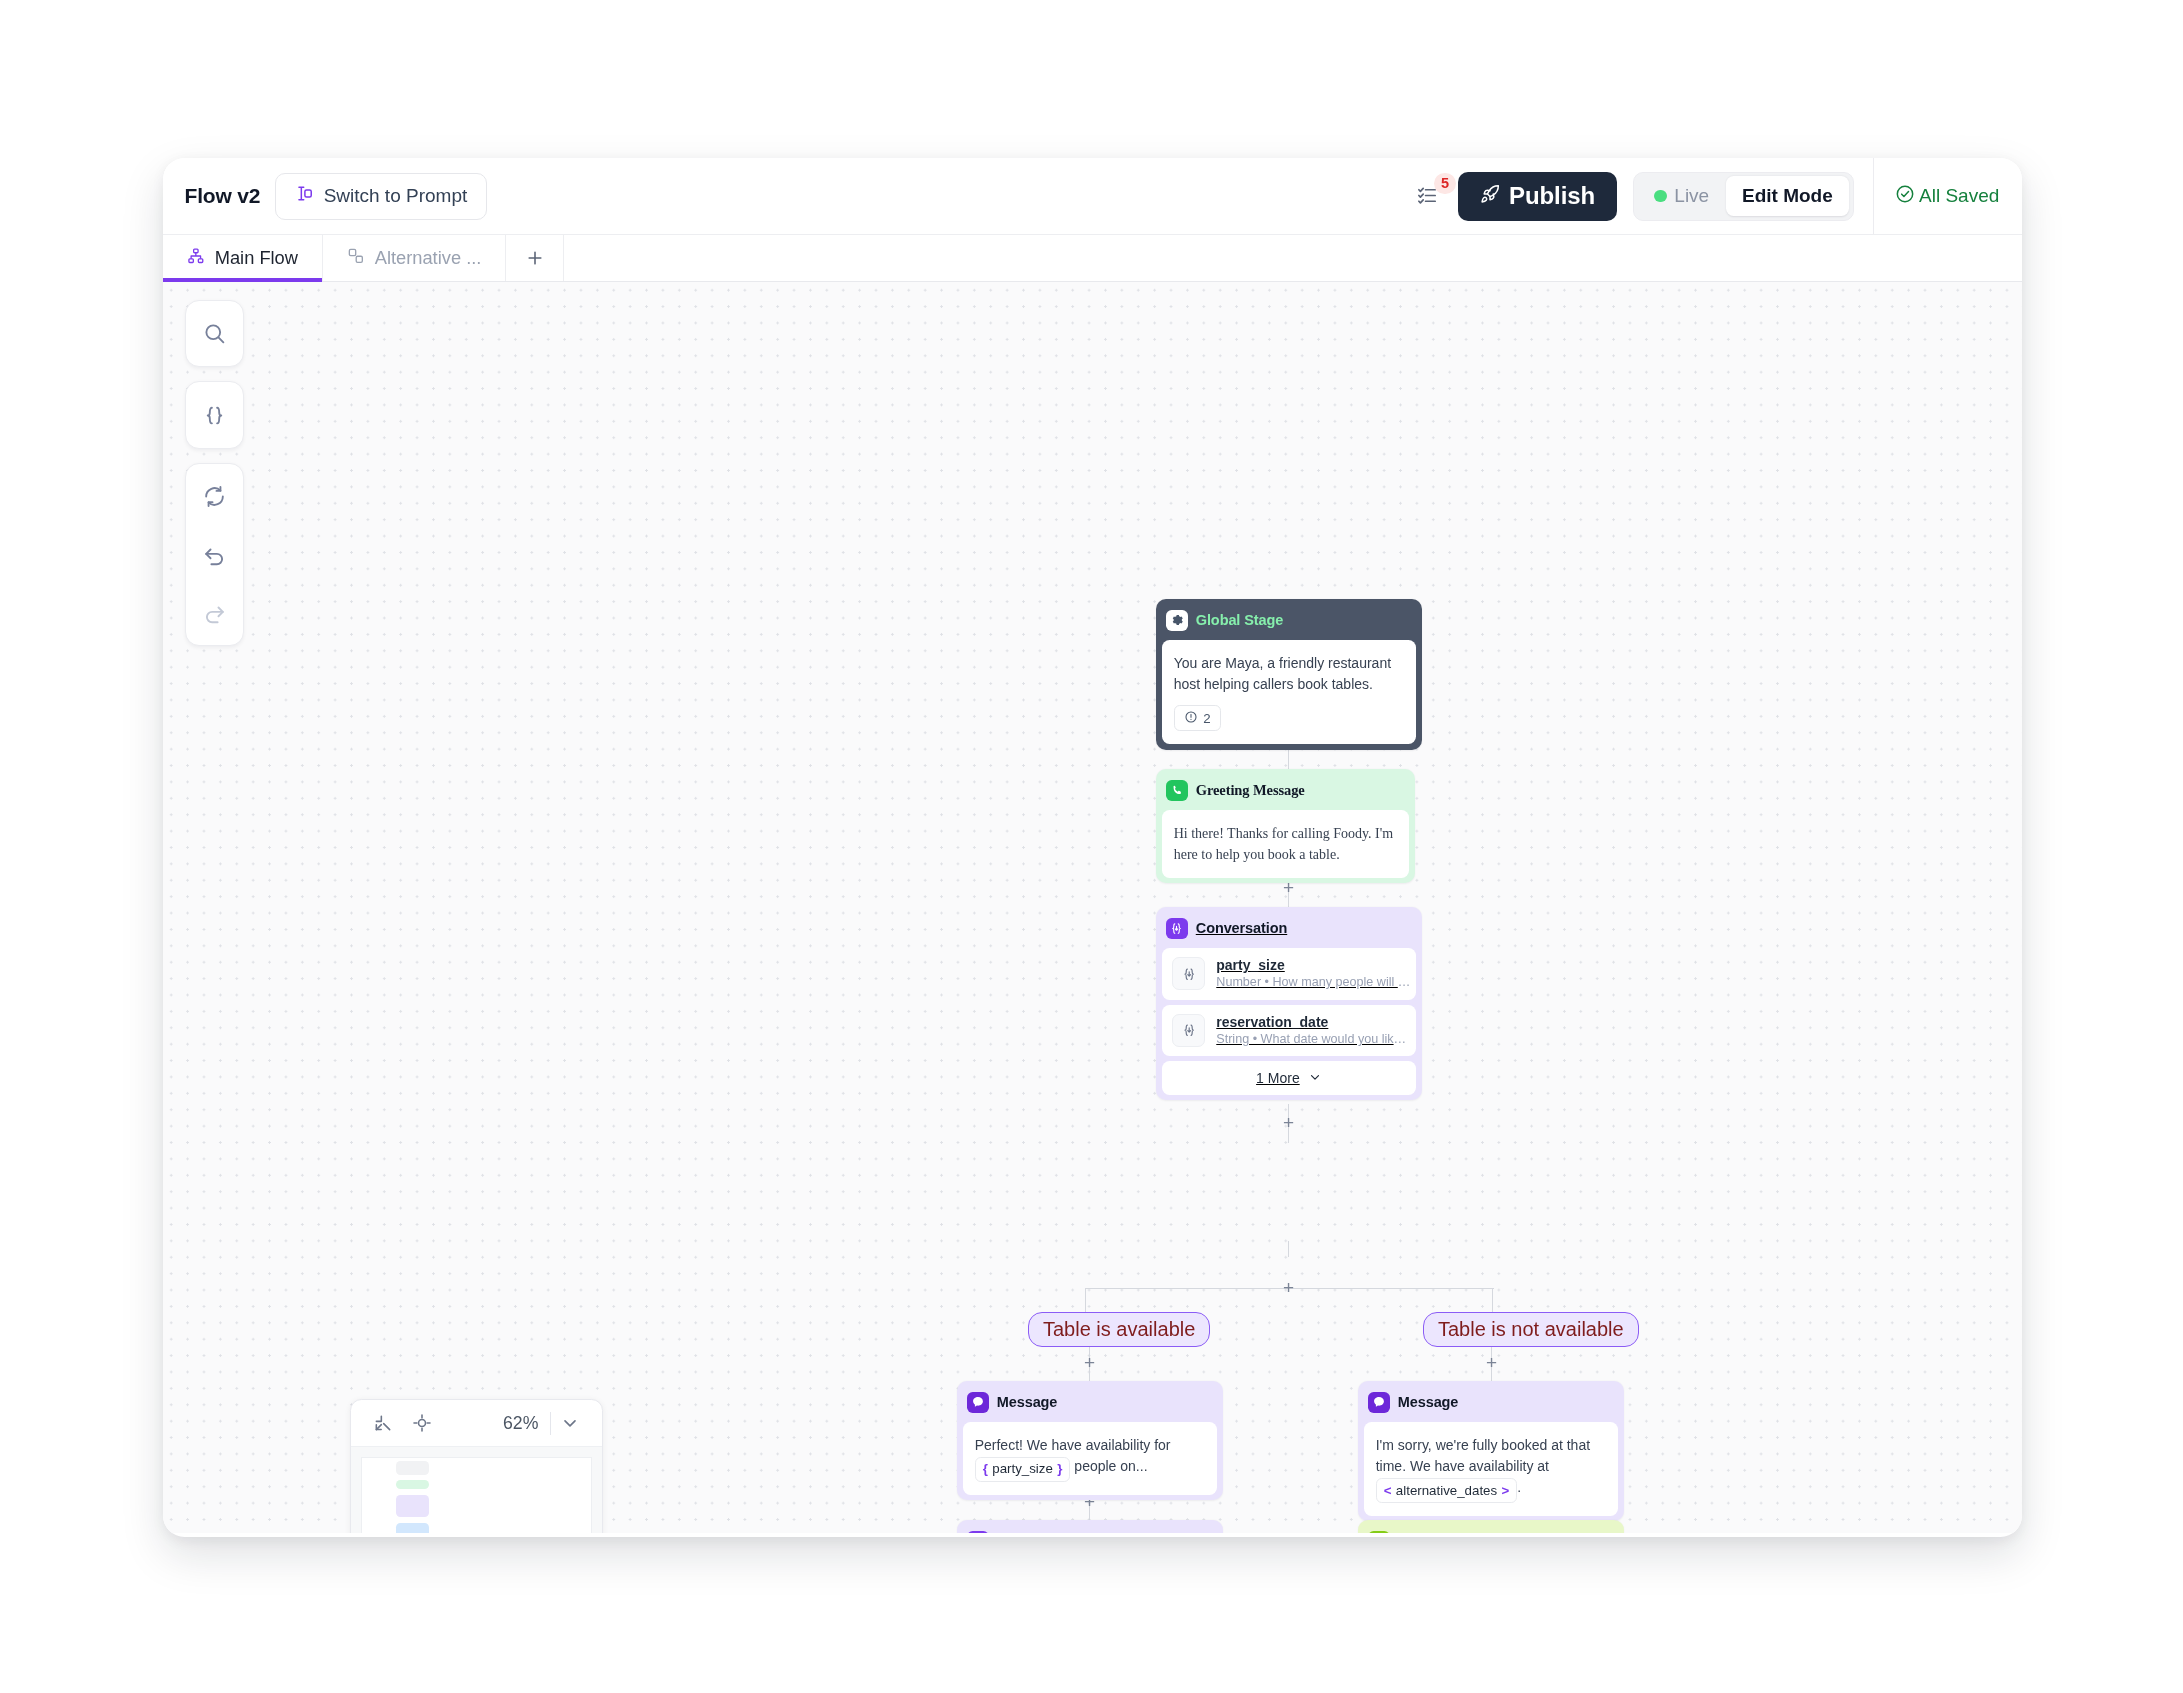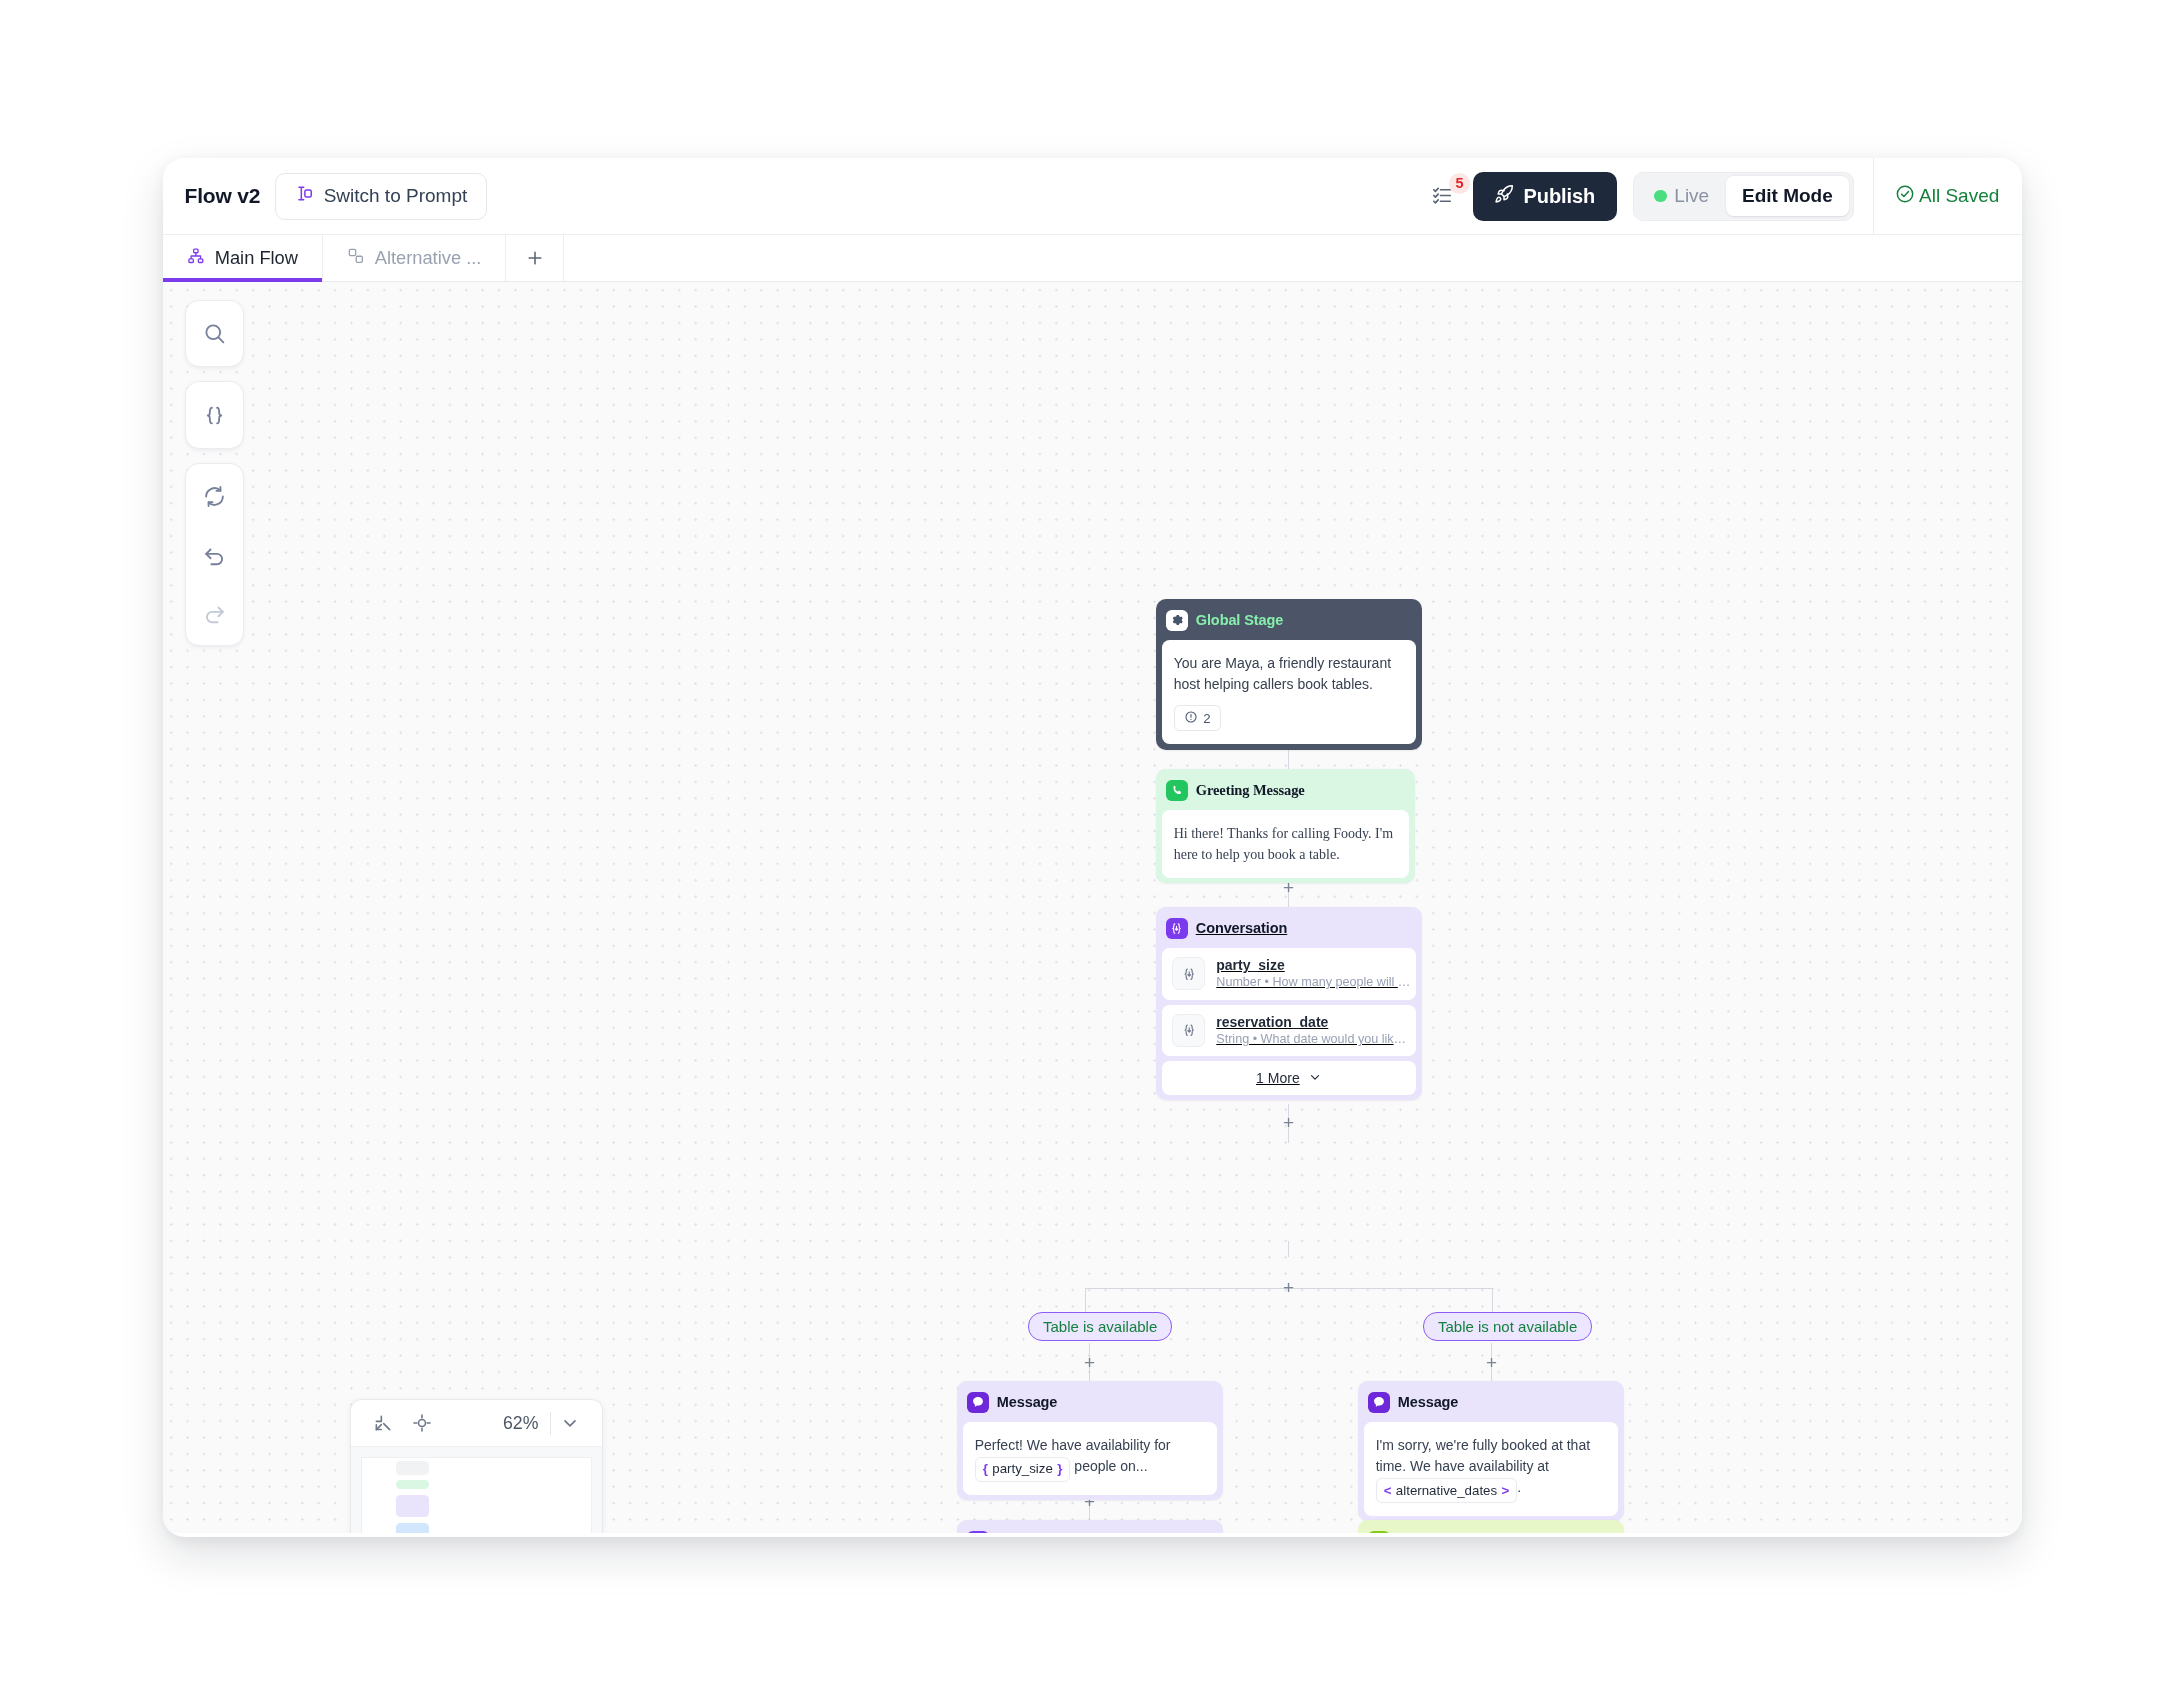--- a/index.html
+++ b/index.html
@@ -51,21 +51,21 @@
     position: absolute; left: 18.3px; top: -10.8px;
     min-width: 21.5px; height: 21.5px; padding: 0 4.4px;
     border-radius: 10.8px; background: #fde7e5;
     color: #dc2626; font-size: 14.5px; font-weight: 600;
     display: flex; align-items: center; justify-content: center;
   }
   #publish-btn {
     display: flex; align-items: center; gap: 9.5px;
     height: 49px; padding: 0 21.5px;
     background: #1e293b; border: none; border-radius: 10px;
-    color: #fff; font-size: 20px; font-weight: 600;
+    color: #fff; font-size: 24px; font-weight: 600;
     cursor: pointer; letter-spacing: -0.1px;
   }
   #mode-toggle {
     display: flex; align-items: center;
     background: #f2f3f5; border: 0.6px solid #ececf0;
     border-radius: 10px; height: 49px; padding: 3.8px;
     margin-left: 16.4px;
   }
   .mode-seg {
     display: flex; align-items: center; gap: 7.6px;
@@ -233,21 +233,21 @@
     font-size: 13.3px; color: #1f2937; vertical-align: -2.5px;
   }
   .var-chip .br { color: #7c3aed; font-weight: 700; }
   .var-chip .nm { padding: 0 4.4px; }
 
   
   .branch-pill {
     position: absolute;
     background: #ece6fe; border: 1.3px solid #8b5cf6;
     border-radius: 14px; padding: 5px 14px;
-    font-size: 15px; color: #15803d; white-space: nowrap;
+    font-size: 20px; color: #7f1d1d; white-space: nowrap;
     cursor: pointer;
   }
   #pill-available { left: 865px; top: 1030px; }
   #pill-unavailable { left: 1260px; top: 1030px; }
 
   
   .conn-line { position: absolute; background: #d5d8de; }
   .plus-btn {
     position: absolute; width: 23px; height: 23px;
     display: flex; align-items: center; justify-content: center;

